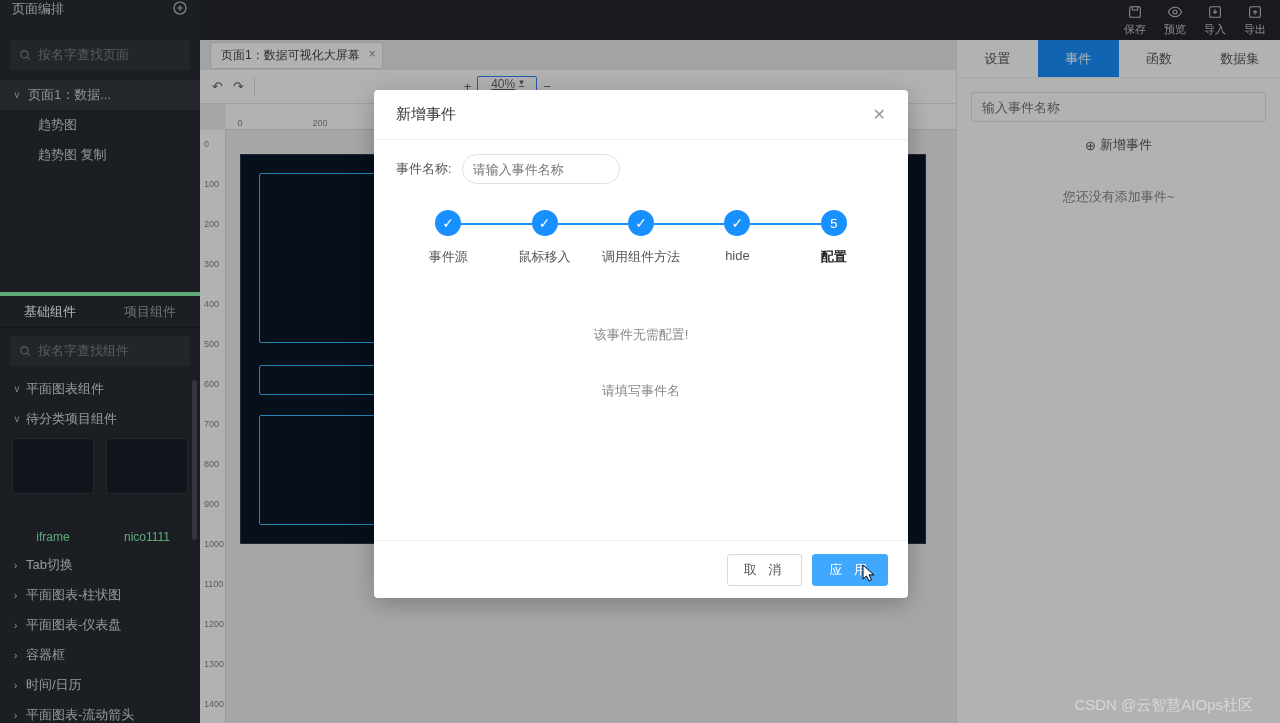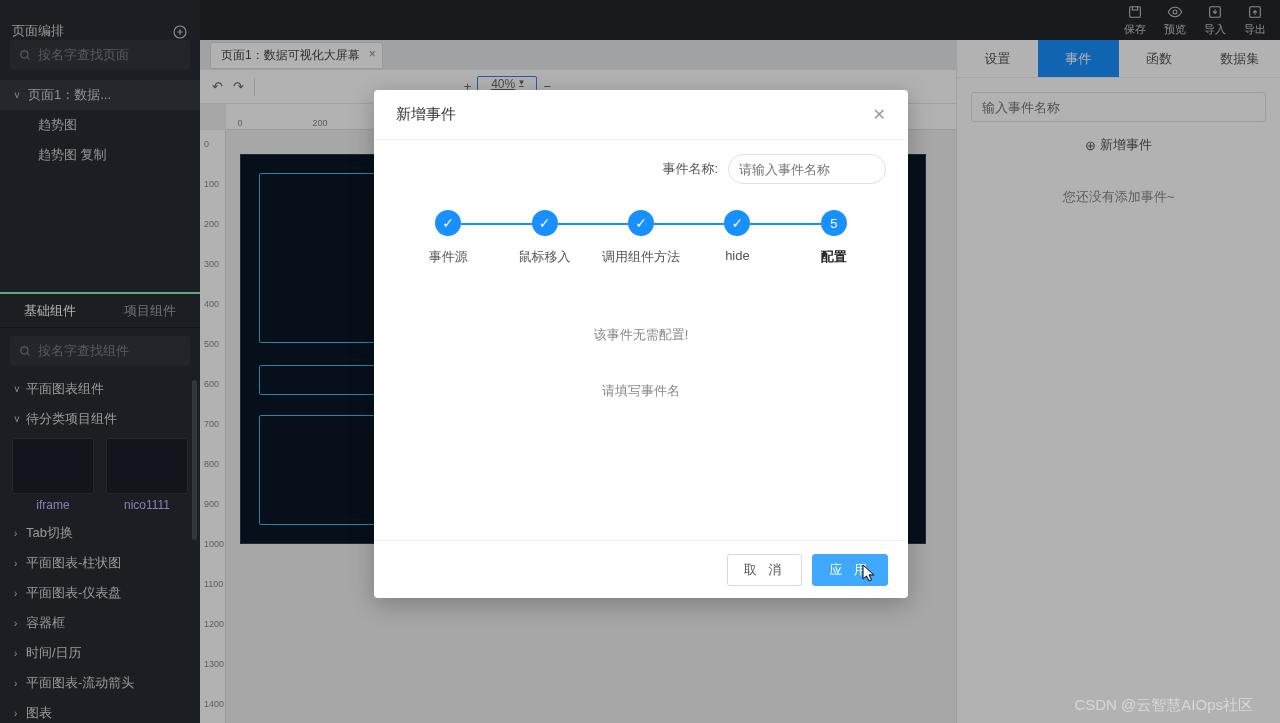--- a/index.html
+++ b/index.html
@@ -6,42 +6,42 @@
   html, body { width: 1280px; height: 723px; overflow: hidden; background:#282c33; }
 
   
   .topbar { position:absolute; left:0; top:0; width:1280px; height:40px; background:#23262c; display:flex; align-items:center; }
   .topbar-right { margin-left:auto; display:flex; gap:18px; padding-right:14px; }
   .top-action { display:flex; flex-direction:column; align-items:center; gap:2px; color:#c6c9cd; font-size:11px; cursor:pointer; }
   .top-action svg { width:18px; height:16px; }
 
   
   .left-panel { position:absolute; left:0; top:0; width:200px; height:723px; background:#282c33; }
-  .left-head { height:40px; display:flex; align-items:flex-end; justify-content:space-between; padding:0 12px; color:#d8dadc; font-size:13px; }
+  .left-head { height:40px; display:flex; align-items:flex-start; justify-content:space-between; padding:0 12px; color:#d8dadc; font-size:13px; }
   .left-head svg { width:16px; height:16px; color:#c6c9cd; cursor:pointer; }
   .search-box { margin:0 10px 8px 10px; height:30px; background:#32363d; border-radius:3px; display:flex; align-items:center; padding:0 8px; gap:6px; color:#7d828a; font-size:13px; }
   .search-box svg { width:14px; height:14px; flex:none; }
 
   .page-tree { padding:2px 0 6px 0; color:#cfd2d6; font-size:13px; }
   .tree-row { height:30px; display:flex; align-items:center; padding-left:14px; cursor:pointer; }
   .tree-row.sel { background:#34383f; }
   .tree-row .chev { width:10px; margin-right:4px; font-size:10px; color:#cfd2d6; }
   .tree-child { padding-left:38px; }
 
   
-  .comp-tabs { display:flex; height:36px; border-top:2px solid #86efac; border-bottom:1px solid #1d2025; }
+  .comp-tabs { display:flex; height:36px; border-top:4px solid #86efac; border-bottom:1px solid #1d2025; }
   .comp-tab { flex:1; display:flex; align-items:center; justify-content:center; font-size:13px; color:#9ea2a8; cursor:pointer; }
   .comp-tab.active { color:#fff; }
   .comp-list { font-size:13px; color:#d8dadc; }
   .grp-row { height:30px; display:flex; align-items:center; padding-left:14px; cursor:pointer; }
   .grp-row .ch { width:12px; font-size:10px; color:#cfd2d6; }
   .thumbs { display:flex; gap:12px; padding:4px 12px 6px 12px; }
   .thumb { width:82px; display:flex; flex-direction:column; align-items:center; gap:4px; }
   .thumb-box { width:82px; height:56px; background:#1b1f27; border:1px solid #34383f; border-radius:2px; }
-  .thumb-label { font-size:12px; color:#c4b5fd; }
+  .thumb-label { font-size:12px; color:#86efac;margin-top:32px; }
 
   
   .center { position:absolute; left:200px; top:40px; right:324px; bottom:0; background:#f5f5f5; }
   .doc-tab-strip { height:30px; background:#e9eaeb; display:flex; align-items:center; padding-left:10px; font-size:12px; }
   .doc-tab { background:#fff; border:1px solid #dcdcdc; border-radius:3px 3px 0 0; padding:4px 22px 4px 10px; position:relative; color:#444; }
   .doc-tab .x { position:absolute; right:6px; top:4px; font-size:12px; color:#888; cursor:pointer; }
   .toolbar { height:34px; background:#fff; border-bottom:1px solid #e5e5e5; display:flex; align-items:center; gap:10px; padding:0 12px; font-size:13px; color:#666; }
   .vr { width:200px; height:18px; border-left:1px solid #ddd; }
   .zoom { display:flex; align-items:center; gap:6px; }
   .zoom-val { width:60px; height:22px; border:1px solid #3b82f6; border-radius:2px; display:flex; justify-content:center; font-size:12px;text-decoration:underline; }
@@ -70,21 +70,21 @@
 
   
   .left-scroll { position:absolute; right:3px; top:380px; width:5px; height:160px; background:#4a4e55; border-radius:3px; }
 
   
   .mask { position:absolute; inset:0; background:rgba(0,0,0,.30); }
   .modal { position:absolute; left:374px; top:90px; width:534px; background:#fff; border-radius:4px; box-shadow:0 6px 24px rgba(0,0,0,.25); display:flex; flex-direction:column; }
   .m-head { height:50px; display:flex; align-items:center; justify-content:space-between; padding:0 22px; border-bottom:1px solid #f0f0f0; font-size:15px; color:#333; }
   .m-head .close { font-size:16px; color:#999; cursor:pointer; }
   .m-body { padding:14px 22px 10px 22px; min-height:400px; }
-  .m-row { display:flex; align-items:center; gap:10px; font-size:13px; color:#555;justify-content:flex-end; }
+  .m-row { display:flex; align-items:center; gap:10px; font-size:13px; color:#555; }
   .m-row input { width:158px; height:30px; border:1px solid #e0e0e0; border-radius:15px; padding:0 10px; font-size:13px; }
   .steps { display:flex; align-items:flex-start; justify-content:space-between; margin:26px 4px 0 4px; }
   .step { flex:1; display:flex; flex-direction:column; align-items:center; gap:12px; position:relative; font-size:13px; color:#555; }
   .dot { width:26px; height:26px; border-radius:50%; background:#1890ff; color:#fff; display:flex; align-items:center; justify-content:center; font-size:13px; }
   .dot.check::before { content:"✓"; font-size:14px; }
   .step-line { position:absolute; top:13px; left:calc(50% + 13px); right:calc(-50% + 13px); height:2px; background:#1890ff; }
   .step:last-child .step-line { display:none; }
   .m-msg { text-align:center; font-size:13px; color:#888; }
   .m-foot { height:58px; display:flex; align-items:center; justify-content:flex-end; gap:10px; padding:0 20px; border-top:1px solid #f0f0f0; }
   .btn { height:32px; padding:0 16px; border-radius:3px; font-size:13px; cursor:pointer; border:1px solid #d9d9d9; background:#fff; color:#555; letter-spacing:4px; }

